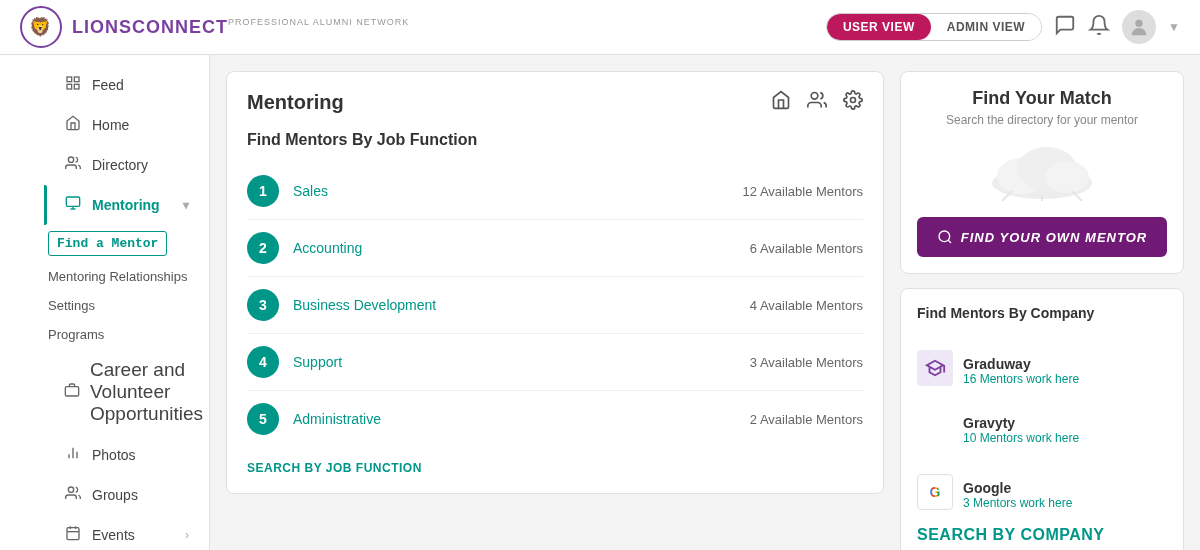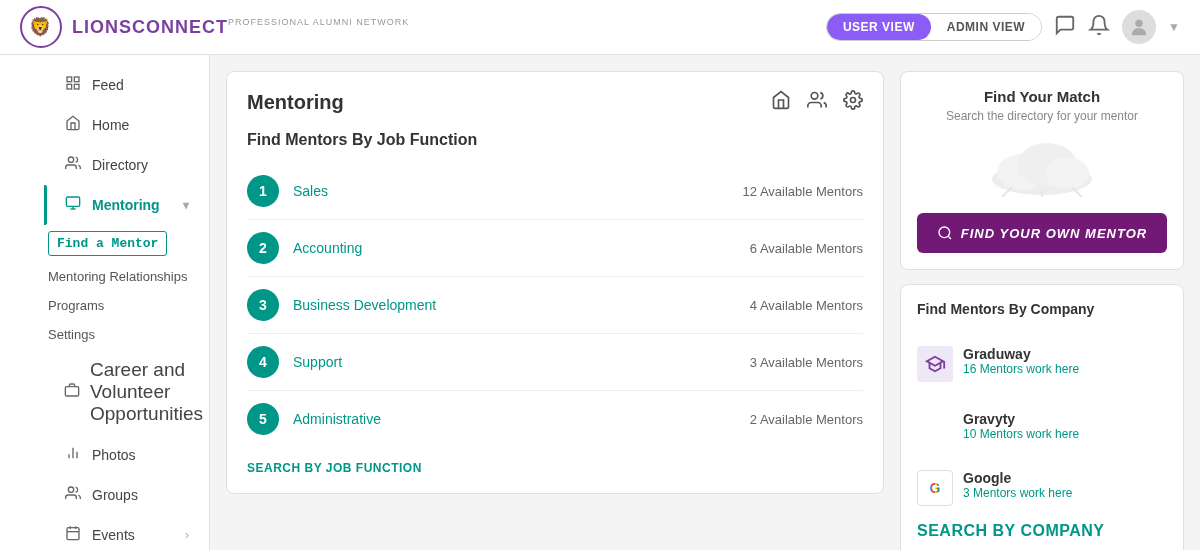--- a/index.html
+++ b/index.html
@@ -19,21 +19,21 @@
     }
     .logo-text { display: flex; flex-direction: row; }
     .logo-name { font-size: 18px; font-weight: 700; color: #7b3fa0; letter-spacing: 1px; }
     .logo-sub { font-size: 9px; color: #999; letter-spacing: 1px; }
     .nav-right { display: flex; align-items: center; gap: 12px; }
     .view-toggle { display: flex; border-radius: 20px; overflow: hidden; border: 1px solid #ccc; }
     .view-btn {
       padding: 6px 16px; font-size: 12px; font-weight: 600; cursor: pointer;
       border: none; background: transparent; letter-spacing: 0.5px;
     }
-    .view-btn.active { background: #8b5cf6; color: #fff; border-radius: 20px; }
+    .view-btn.active { background: #be185d; color: #fff; border-radius: 20px; }
     .view-btn.inactive { background: #fff; color: #555; }
     .nav-icon { font-size: 20px; color: #666; cursor: pointer; }
     .avatar-circle {
       width: 34px; height: 34px; border-radius: 50%; background: #ddd;
       display: flex; align-items: center; justify-content: center; font-size: 18px; color: #aaa; cursor: pointer;
     }
 
     
     .main-layout { display: flex; height: calc(550px - 55px); }
 
@@ -97,33 +97,33 @@
       color: #009688; font-size: 12px; font-weight: 700; letter-spacing: 0.5px;
       cursor: pointer; margin-top: 14px; display: inline-block; text-transform: uppercase;
     }
 
     
     .right-panel { width: 300px; padding: 16px 16px 16px 0; flex-shrink: 0; }
     .right-card {
       background: #fff; border-radius: 8px; border: 1px solid #e0e0e0;
       padding: 16px; margin-bottom: 14px;
     }
-    .right-card-title { font-size: 15px; font-weight: 700; color: #333; text-align: center; margin-bottom: 4px; }
+    .right-card-title { font-size: 18px; font-weight: 700; color: #333; text-align: center; margin-bottom: 4px; }
     .right-card-sub { font-size: 12px; color: #888; text-align: center; margin-bottom: 14px; }
     .cloud-illustration {
       display: flex; justify-content: center; margin-bottom: 16px;
     }
     .cloud-svg { opacity: 0.5; }
     .find-mentor-btn {
       width: 100%; background: #701a75; color: #fff; border: none;
       padding: 12px; border-radius: 6px; font-size: 13px; font-weight: 700;
       letter-spacing: 1px; cursor: pointer; display: flex; align-items: center; justify-content: center; gap: 8px; font-style: italic;
     }
     .company-section-title { font-size: 14px; font-weight: 700; color: #333; margin-bottom: 12px; }
-    .company-item { display: flex; align-items: flex-start; gap: 10px; margin-bottom: 12px; margin-top: 29px; }
+    .company-item { display: flex; align-items: flex-end; gap: 10px; margin-bottom: 12px; margin-top: 29px; }
     .company-logo {
       width: 36px; height: 36px; border-radius: 4px; background: #f0e8fa;
       display: flex; align-items: center; justify-content: center; font-size: 16px;
     }
     .company-name { font-size: 14px; font-weight: 600; color: #333; }
     .company-count { font-size: 12px; color: #009688; }
     .google-logo {
       font-size: 14px; font-weight: 700;
       background: linear-gradient(90deg, #4285F4 25%, #DB4437 25%, #DB4437 50%, #F4B400 50%, #F4B400 75%, #0F9D58 75%);
       -webkit-background-clip: text; -webkit-text-fill-color: transparent;
@@ -219,22 +219,22 @@
       </span>
       <span>Mentoring</span>
       <span class="chevron">▾</span>
     </div>
 
     <div class="sidebar-sub">
       <div style="padding: 4px 0; font-family: Liberation Mono, monospace;">
         <span class="sidebar-sub-item active-sub">Find a Mentor</span>
       </div>
       <div class="sidebar-sub-item">Mentoring Relationships</div>
+      <div class="sidebar-sub-item">Settings</div>
       <div class="sidebar-sub-item">Programs</div>
-      <div class="sidebar-sub-item">Settings</div>
     </div>
 
     <div class="sidebar-item">
       <span class="icon">
         <svg width="16" height="16" viewBox="0 0 24 24" fill="none" stroke="#666" stroke-width="2">
             <rect x="2" y="7" width="20" height="14" rx="2"></rect>
             <path d="M16 7V5a2 2 0 0 0-2-2h-4a2 2 0 0 0-2 2v2"></path>
           </svg>
       </span>
       <span style="font-size:19px;">Career and Volunteer Opportunities</span>

